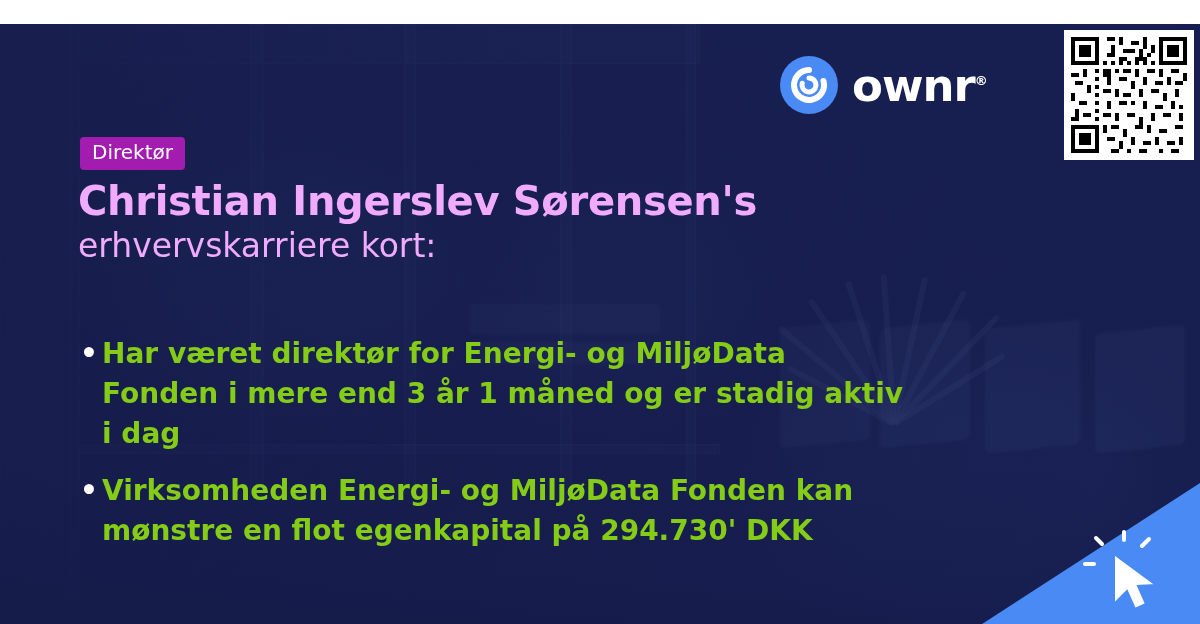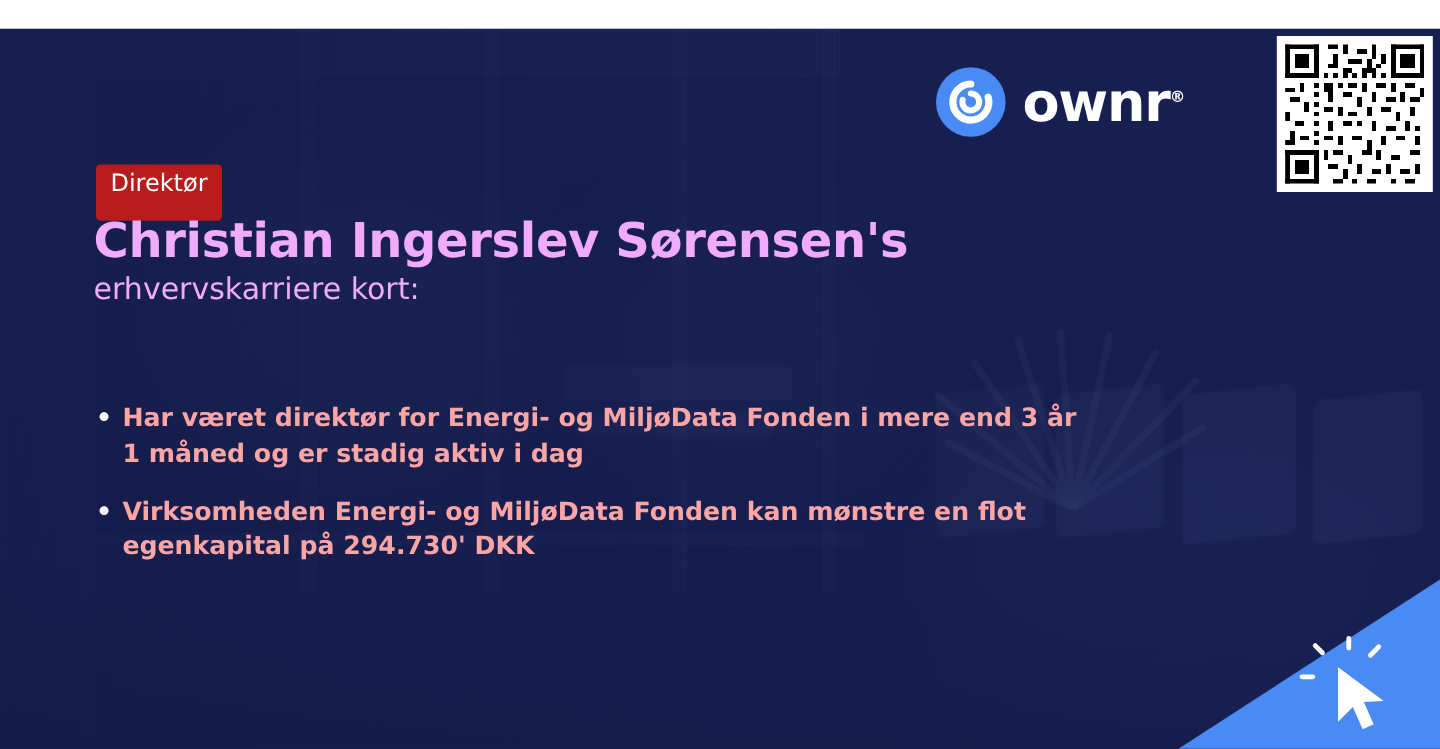--- a/index.html
+++ b/index.html
@@ -100,39 +100,39 @@
   
   .qr {
     position: absolute; right: 6px; top: 6px;
     width: 130px; height: 130px;
     background: #ffffff; padding: 7px;
   }
 
   
   .badge {
     position: absolute; left: 80px; top: 113px;
-    background: #b91c1c; color: #ffffff;
-    font-size: 20px; padding: 5px 12px 22px; border-radius: 4px;
+    background: #a21caf; color: #ffffff;
+    font-size: 20px; padding: 5px 12px 8px; border-radius: 4px;
     line-height: 1;
   }
   .headline {
     position: absolute; left: 78px; top: 154px; width: 720px;
     color: #f0abfc;
   }
   .headline .l1 { font-size: 40px; font-weight: 700; line-height: 1.18; letter-spacing: -.3px; }
-  .headline .l2 { font-size: 25px; font-weight: 400; line-height: 1.3; }
+  .headline .l2 { font-size: 33px; font-weight: 400; line-height: 1.3; }
 
   .bullets {
     position: absolute; left: 80px; top: 310px; width: 830px;
     list-style: none;
   }
   .bullets li {
     position: relative;
-    color: #fca5a5;
-    font-size: 21px;
+    color: #84cc16;
+    font-size: 28px;
     font-weight: 600;
     line-height: 1.42;
     padding-left: 22px;
     margin-bottom: 18px;
   }
   .bullets li::before {
     content: "\2022";
     position: absolute; left: 0; top: 0;
     color: #ffffff;
   }

